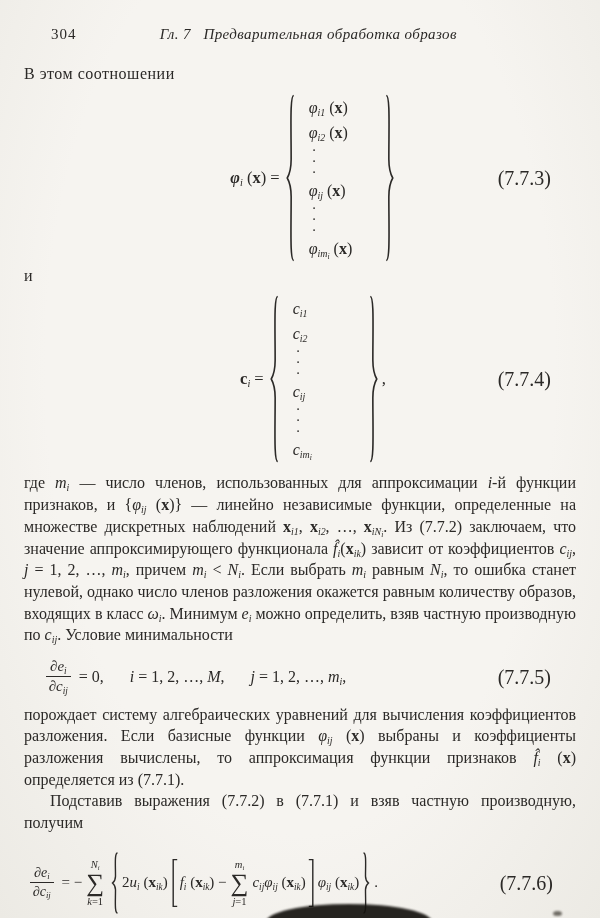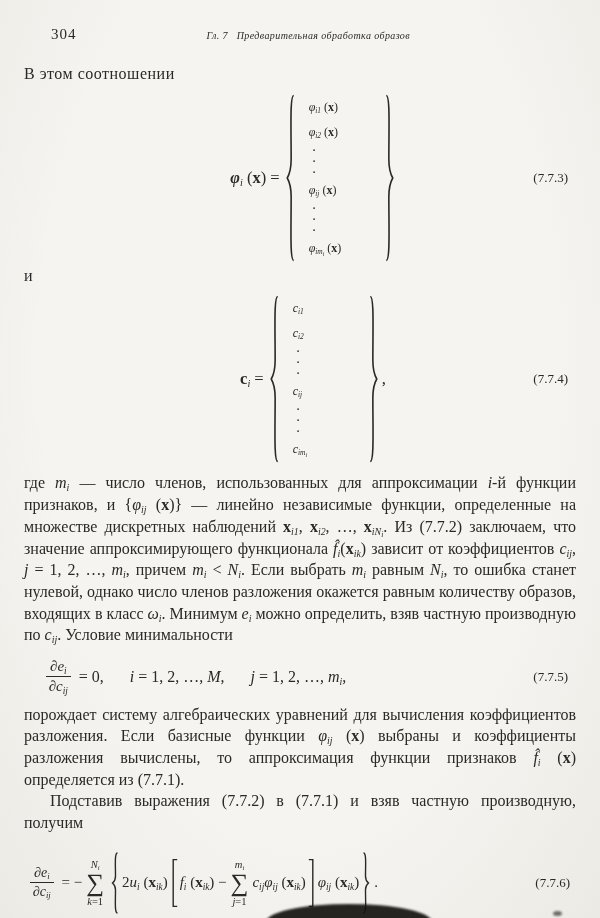--- a/index.html
+++ b/index.html
@@ -6,39 +6,39 @@
   html,body { width:600px; }
   body { background:#dddbd6; font-family:"Liberation Serif","DejaVu Serif",serif; }
   .page {
     position:relative; width:600px; height:918px; overflow:hidden;
     background:#f4f2ed;
     background-image: radial-gradient(ellipse at 50% 40%, #f6f4f0 60%, #eceae4 100%);
     color:#2b2927;
   }
   .pagehead { display:flex; align-items:baseline; padding:26px 60px 0 51px; }
   .pagenum { font-size:15px; letter-spacing:1px; }
-  .chapter { flex:1; text-align:center; font-style:italic; font-size:10px; letter-spacing:0.4px; white-space:pre; }
+  .chapter { flex:1; text-align:center; font-style:italic; font-size:15px; letter-spacing:0.4px; white-space:pre; }
   .body-text { margin:0 24px; font-size:16px; line-height:21.7px; }
   .just { text-align:justify; }
   .intro { margin-top:20px; letter-spacing:0.5px; }
   .conj { margin-top:2px; }
   .indent { text-indent:26px; }
   .it { font-style:italic; }
   .bf { font-weight:bold; }
   sub { font-size:0.62em; vertical-align:-0.28em; line-height:0; }
   sub.sub2 { font-size:0.48em; vertical-align:-0.62em; }
 
   
   .eq-block { position:relative; display:flex; align-items:center; justify-content:center; margin:8px 32px 2px; padding-left:26px; }
   .eq-lhs { font-size:16.5px; margin-right:4px; }
   .vec-col { display:flex; flex-direction:column; justify-content:center; padding:0 10px 0 12px; min-width:86px; }
-  .vec-entry { height:25px; line-height:25px; font-size:12px; white-space:pre-line; }
+  .vec-entry { height:25px; line-height:25px; font-size:16px; white-space:pre-line; }
   .vec-entry.dots { height:33px; line-height:11px; font-size:14px; padding-left:3px; }
   .vbrace { height:170px; width:13px; flex:0 0 auto; }
-  .eq-number { position:absolute; right:0; top:50%; transform:translateY(-50%); font-size:13px; }
+  .eq-number { position:absolute; right:17px; top:50%; transform:translateY(-50%); font-size:20px; }
   .vec-comma { align-self:center; font-size:17px; margin-left:2px; }
 
   
   .eq-line { position:relative; display:flex; align-items:center; margin:12px 32px 8px; font-size:16px; }
   .eq5 { padding-left:14px; }
   .frac { display:inline-flex; flex-direction:column; align-items:center; font-size:15px; line-height:1.15; }
   .frac .num { padding:0 4px 1px; border-bottom:1.2px solid #2b2927; }
   .frac .den { padding-top:1px; }
   .gap-s { margin-left:8px; } .gap-m { margin-left:26px; }
   .bigsum { display:inline-flex; flex-direction:column; align-items:center; line-height:1; margin:0 4px; }

